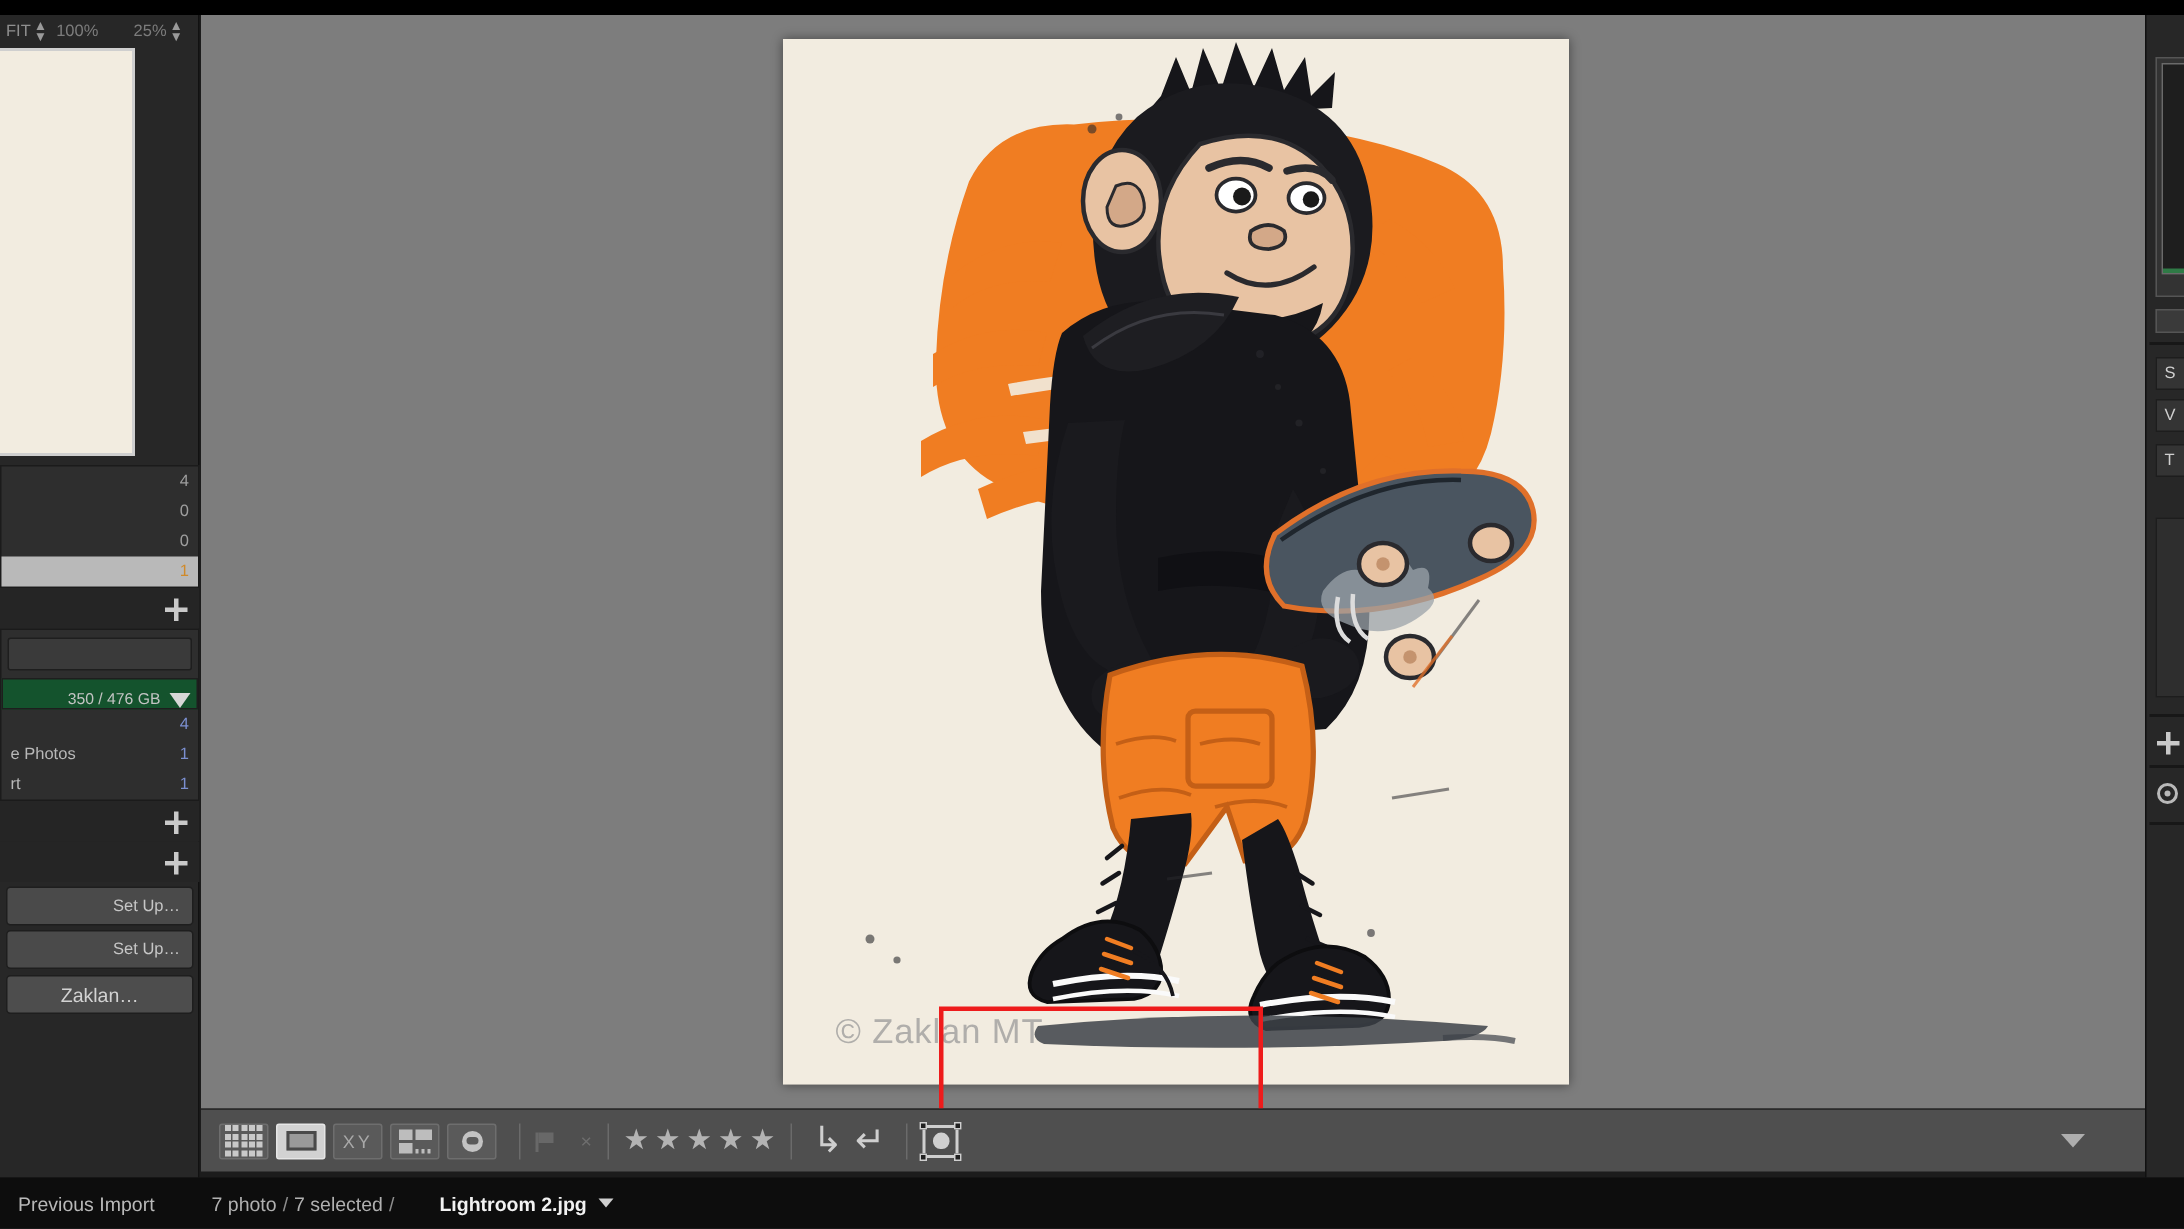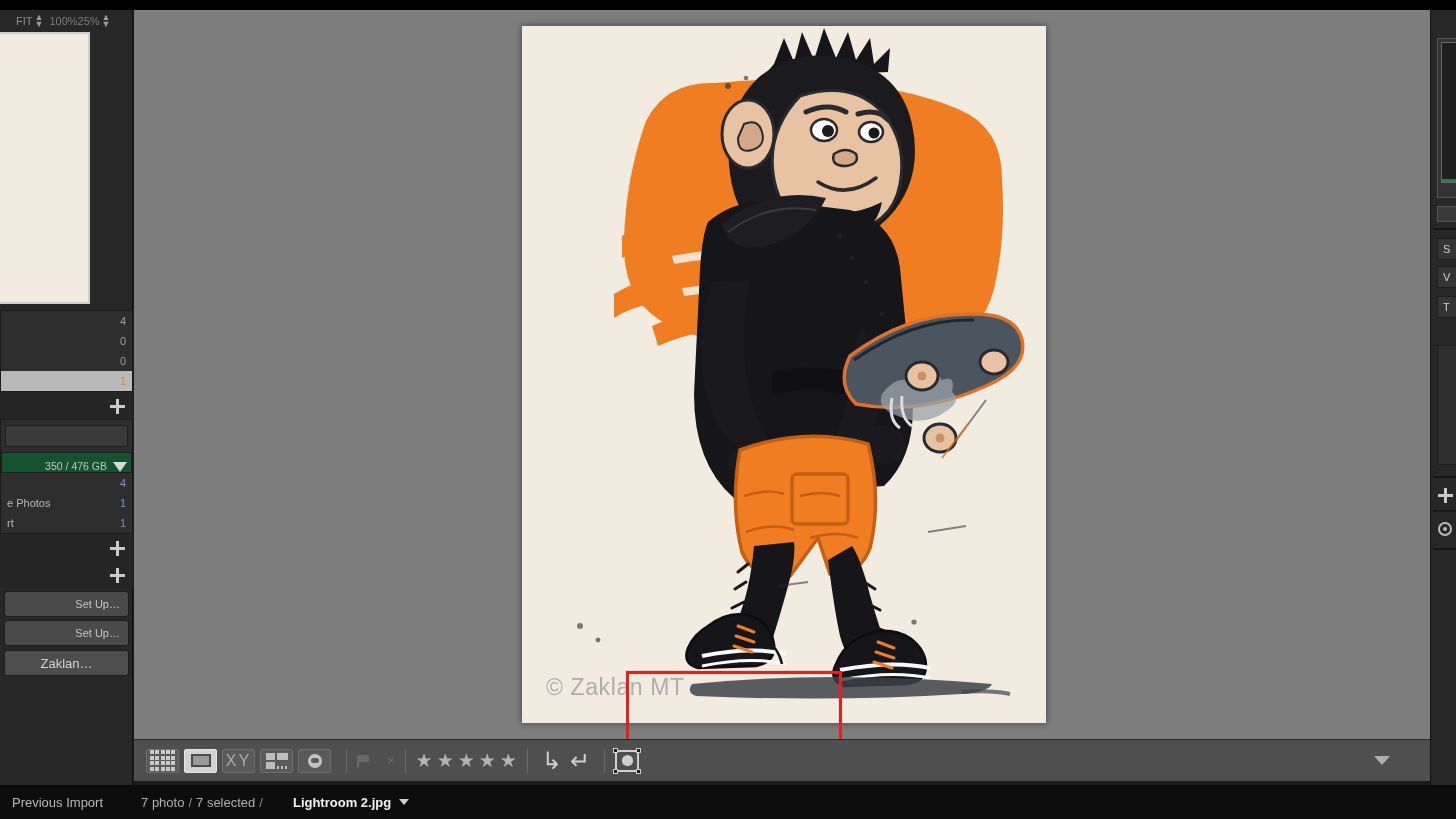--- a/index.html
+++ b/index.html
@@ -26,21 +26,21 @@
   .left-panel {
     position: absolute; left: 0; top: 10px;
     width: 133px; height: 775px;
     background: #272727;
     border-right: 1px solid #111;
   }
   .nav-zoom-row {
     position: relative;
     height: 22px;
     display: flex; align-items: center;
-    padding: 0 16px;
+    padding: 0 4px;
     color: #a8a8a8;
     font-size: 11px;
     background: #272727;
   }
   .nav-zoom-row .stepper {
     font-size: 9px; line-height: 9px;
     margin: 0 6px 0 2px;
     color: #9a9a9a;
     display: flex; flex-direction: column;
   }
@@ -204,21 +204,21 @@
   .photo {
     position: absolute; left: 388px; top: 16px;
     width: 524px; height: 697px;
     background: #f2ece0;
     box-shadow: 0 0 7px rgba(0,0,0,.45);
     overflow: hidden;
   }
   .photo .art-wrap { position: absolute; left: 0; top: 0; width: 524px; height: 697px; }
 
   .watermark {
-    position: absolute; left: 24px; bottom: 22px;
+    position: absolute; left: 35px; bottom: 22px;
     color: rgba(150,150,150,.72);
     font-size: 23px;
     letter-spacing: .6px;
     font-family: "Liberation Sans", sans-serif;
   }
 
   
   .anno-rect {
     position: absolute; left: 492px; top: 661px;
     width: 216px; height: 73px;
@@ -243,21 +243,21 @@
     border-radius: 2px;
     position: relative;
     display: flex; align-items: center; justify-content: center;
   }
   .tb-ico.active { background: #d2d2d2; border-color: #e6e6e6; }
   .tb-sep { width: 1px; height: 24px; background: #6b6b6b; margin: 0 10px; }
 
   .grid-ico { display: grid; grid-template-columns: repeat(5,4px); grid-template-rows: repeat(4,4px); gap: 1.4px; }
   .grid-ico i { background: #c9c9c9; display: block; }
   .loupe-ico { width: 20px; height: 13px; border: 2px solid #4a4a4a; background: #9a9a9a; }
-  .xy-ico { color: #a9a9a9; font-size: 16px; letter-spacing: 2px; font-family: "Liberation Sans", sans-serif; }
+  .xy-ico { color: #a9a9a9; font-size: 12px; letter-spacing: 2px; font-family: "Liberation Sans", sans-serif; }
   .srv-ico { display: grid; grid-template-columns: 9px 11px; grid-template-rows: 7px 7px; gap: 2px; }
   .srv-ico i { background: #bdbdbd; }
   .srv-ico i.dots { background: none; display: flex; gap: 1.5px; align-items: flex-end; }
   .srv-ico i.dots b { width: 2.5px; height: 2.5px; background: #bdbdbd; display: block; }
   .face-ico { width: 14px; height: 14px; border-radius: 50%; background: #c3c3c3; position: relative; }
   .face-ico:after { content: ""; position: absolute; left: 3px; top: 4px; width: 8px; height: 5px; background: #5a5a5a; border-radius: 3px; }
 
   .flag-ico { width: 12px; height: 12px; position: relative; }
   .flag-ico:before { content:""; position:absolute; left:0; top:0; width:2px; height:13px; background:#686868; }
   .flag-ico:after  { content:""; position:absolute; left:2px; top:0; width:10px; height:7px; background:#686868; }

